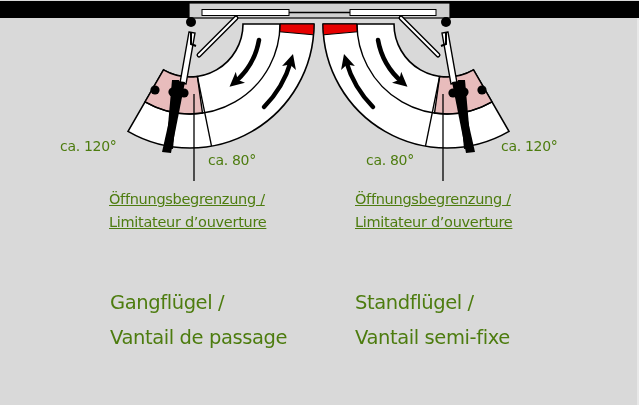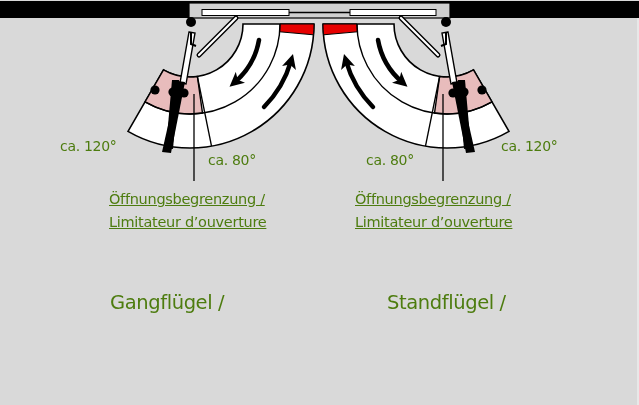--- a/index.html
+++ b/index.html
@@ -70,23 +70,25 @@
 <div class="edge-strip"></div>
 
 <div class="lbl angle" style="left:60px; top:138px;">ca. 120°</div>
 <div class="lbl angle" style="left:208px; top:152px;">ca. 80°</div>
 <div class="lbl limiter" style="left:109px; top:188px;">
   <div>Öffnungsbegrenzung /</div>
   <div>Limitateur d’ouverture</div>
 </div>
 <div class="lbl wing" style="left:110px; top:285px;">
   <div>Gangflügel /</div>
+  <div>Vantail de passage</div>
 </div>
 
 <div class="lbl angle" style="left:366px; top:152px;">ca. 80°</div>
 <div class="lbl angle" style="left:501px; top:138px;">ca. 120°</div>
 <div class="lbl limiter" style="left:355px; top:188px;">
   <div>Öffnungsbegrenzung /</div>
   <div>Limitateur d’ouverture</div>
 </div>
-<div class="lbl wing" style="left:355px; top:285px;margin-left:32px;">
+<div class="lbl wing" style="left:355px; top:285px;">
   <div>Standflügel /</div>
+  <div>Vantail semi-fixe</div>
 </div>
 
 </body></html>

